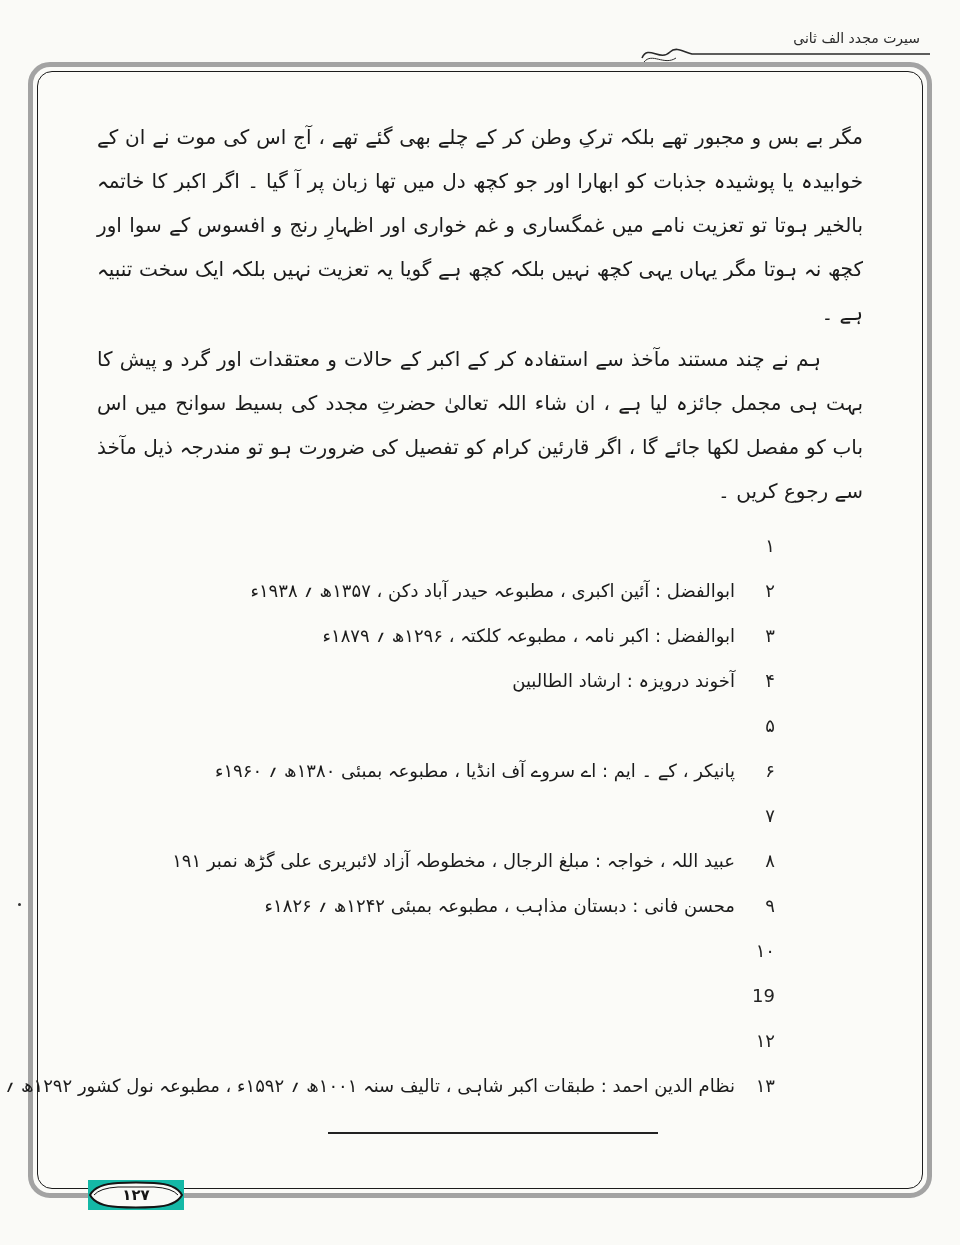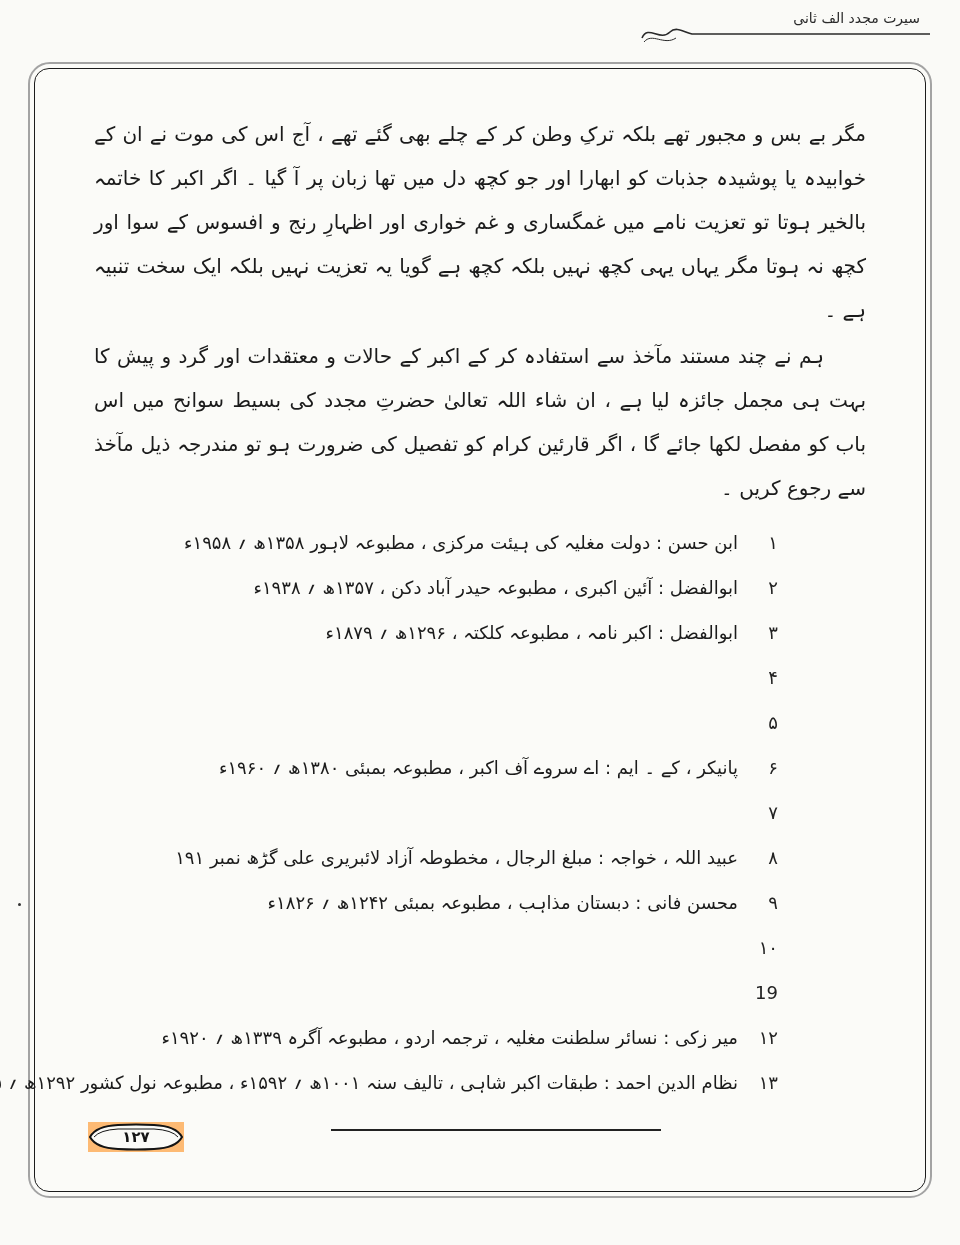--- a/index.html
+++ b/index.html
@@ -8,32 +8,32 @@
     background:#fafaf7;
     font-family:"DejaVu Sans", sans-serif;
     color:#1b1b1b;
     position:relative;
     overflow:hidden;
     direction:rtl;
   }
 
   
   .header{
-    position:absolute;top:8px;right:26px;width:300px;height:42px;
+    position:absolute;top:28px;right:26px;width:300px;height:42px;
   }
   .header-title{
     position:absolute;top:2px;right:14px;
     font-size:14px;letter-spacing:.5px;color:#2a2a2a;
   }
   .header-swash{position:absolute;top:0;right:0;}
 
   
   .frame{
     position:absolute;left:28px;top:62px;width:904px;height:1136px;
-    border:2px solid #a3a3a3;border-radius:22px;
+    border:5px solid #a3a3a3;border-radius:22px;
     background:#fbfbf8;
     box-sizing:border-box;
   }
   .frame::before{
     content:"";position:absolute;inset:4px;
     border:1.5px solid #1c1c1c;border-radius:15px;
     pointer-events:none;
   }
 
   .content{
@@ -65,22 +65,22 @@
   }
 
   
   .footnote-rule{
     height:2px;background:#222;width:330px;
     margin:24px 205px 0 auto;
   }
 
   
   .page-no{
-    position:absolute;left:88px;top:1122px;width:96px;height:30px;
-    background:#fdba74;
+    position:absolute;left:88px;top:1180px;width:96px;height:30px;
+    background:#14b8a6;
   }
   .page-no svg{position:absolute;inset:0;}
   .page-no .num{
     position:absolute;inset:0;display:flex;align-items:center;justify-content:center;
     font-size:15px;font-weight:bold;color:#141414;
   }
 
   
   .speck{position:absolute;left:18px;top:903px;width:3px;height:3px;background:#333;border-radius:50%;}
 </style>
@@ -99,44 +99,44 @@
   <div class="content">
 
     <p class="para">مگر بے بس و مجبور تھے بلکہ ترکِ وطن کر کے چلے بھی گئے تھے ، آج اس کی موت نے ان کے خوابیدہ یا پوشیدہ جذبات کو ابھارا اور جو کچھ دل میں تھا زبان پر آ گیا ۔ اگر اکبر کا خاتمہ بالخیر ہوتا تو تعزیت نامے میں غمگساری و غم خواری اور اظہارِ رنج و افسوس کے سوا اور کچھ نہ ہوتا مگر یہاں یہی کچھ نہیں بلکہ کچھ ہے گویا یہ تعزیت نہیں بلکہ ایک سخت تنبیہ ہے ۔</p>
 
     <p class="para indent">ہم نے چند مستند مآخذ سے استفادہ کر کے اکبر کے حالات و معتقدات اور گرد و پیش کا بہت ہی مجمل جائزہ لیا ہے ، ان شاء اللہ تعالیٰ حضرتِ مجدد کی بسیط سوانح میں اس باب کو مفصل لکھا جائے گا ، اگر قارئین کرام کو تفصیل کی ضرورت ہو تو مندرجہ ذیل مآخذ سے رجوع کریں ۔</p>
 
     <div class="bib-list">
 
         <div class="bib-row">
           <span class="bib-num">۱</span>
-          <span class="bib-text">ابن حسن : دولت مغلیہ کی ہیئت مرکزی ، مطبوعہ لاہور ۱۳۵۸ھ ؍ ۱۹۵۸ء</span>
         </div>
 
         <div class="bib-row">
           <span class="bib-num">۲</span>
           <span class="bib-text">ابوالفضل : آئین اکبری ، مطبوعہ حیدر آباد دکن ، ۱۳۵۷ھ ؍ ۱۹۳۸ء</span>
         </div>
 
         <div class="bib-row">
           <span class="bib-num">۳</span>
           <span class="bib-text">ابوالفضل : اکبر نامہ ، مطبوعہ کلکتہ ، ۱۲۹۶ھ ؍ ۱۸۷۹ء</span>
         </div>
 
         <div class="bib-row">
           <span class="bib-num">۴</span>
+          <span class="bib-text">آخوند درویزہ : ارشاد الطالبین</span>
         </div>
 
         <div class="bib-row">
           <span class="bib-num">۵</span>
         </div>
 
         <div class="bib-row">
           <span class="bib-num">۶</span>
-          <span class="bib-text">پانیکر ، کے ۔ ایم : اے سروے آف اکبر ، مطبوعہ بمبئی ۱۳۸۰ھ ؍ ۱۹۶۰ء</span>
+          <span class="bib-text">پانیکر ، کے ۔ ایم : اے سروے آف انڈیا ، مطبوعہ بمبئی ۱۳۸۰ھ ؍ ۱۹۶۰ء</span>
         </div>
 
         <div class="bib-row">
           <span class="bib-num">۷</span>
         </div>
 
         <div class="bib-row">
           <span class="bib-num">۸</span>
           <span class="bib-text">عبید اللہ ، خواجہ : مبلغ الرجال ، مخطوطہ آزاد لائبریری علی گڑھ نمبر ۱۹۱</span>
         </div>
@@ -149,21 +149,20 @@
         <div class="bib-row">
           <span class="bib-num">۱۰</span>
         </div>
 
         <div class="bib-row">
           <span class="bib-num">19</span>
         </div>
 
         <div class="bib-row">
           <span class="bib-num">۱۲</span>
-          <span class="bib-text">میر زکی : نسائر سلطنت مغلیہ ، ترجمہ اردو ، مطبوعہ آگرہ ۱۳۳۹ھ ؍ ۱۹۲۰ء</span>
         </div>
 
         <div class="bib-row">
           <span class="bib-num">۱۳</span>
           <span class="bib-text">نظام الدین احمد : طبقات اکبر شاہی ، تالیف سنہ ۱۰۰۱ھ ؍ ۱۵۹۲ء ، مطبوعہ نول کشور ۱۲۹۲ھ ؍ ۱۸۷۵ء</span>
         </div>
       </div>
 
     <div class="footnote-rule"></div>
 

